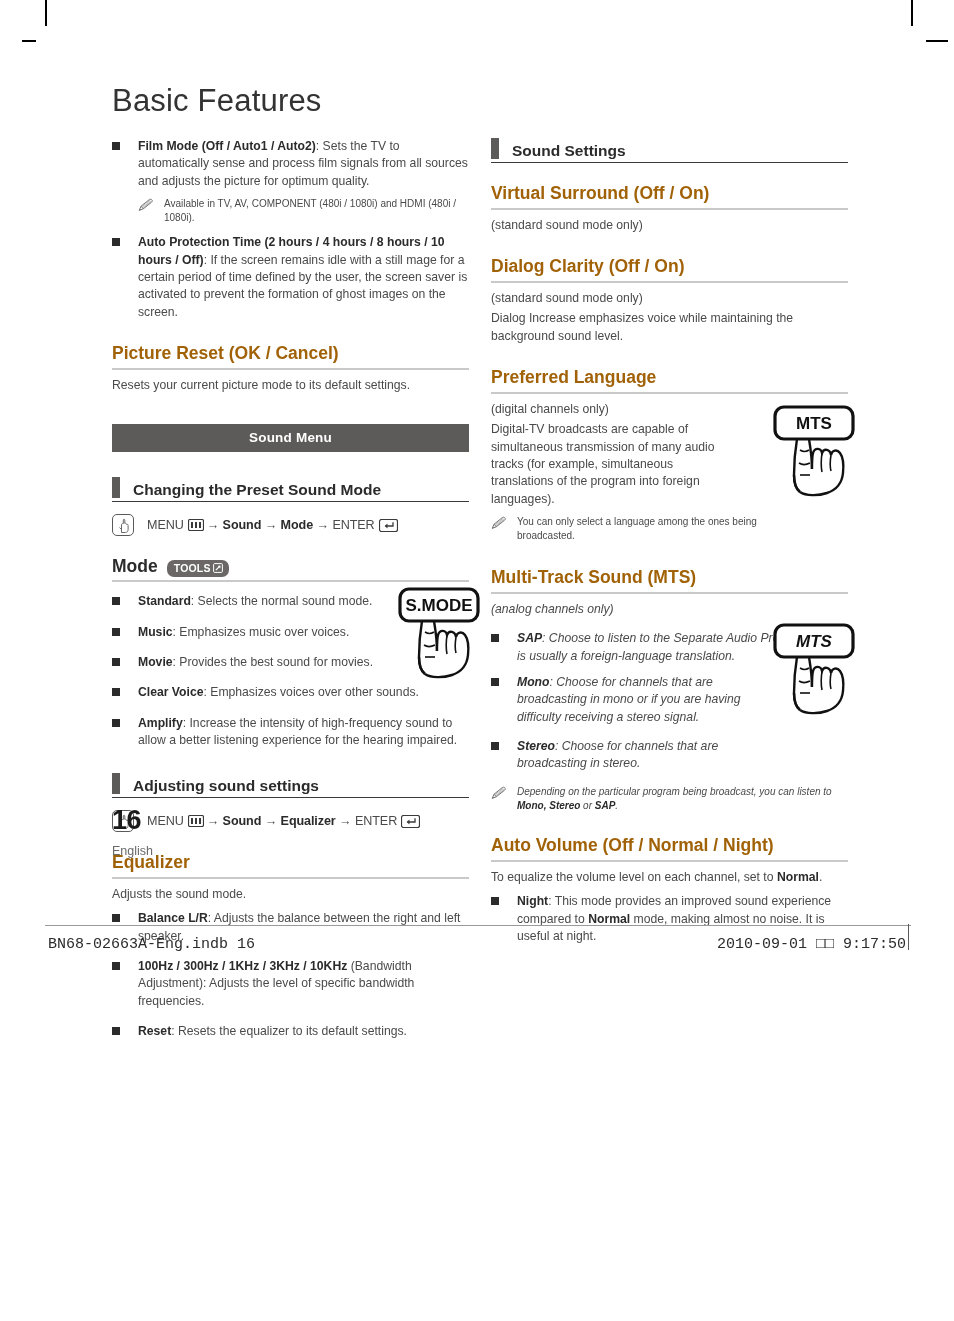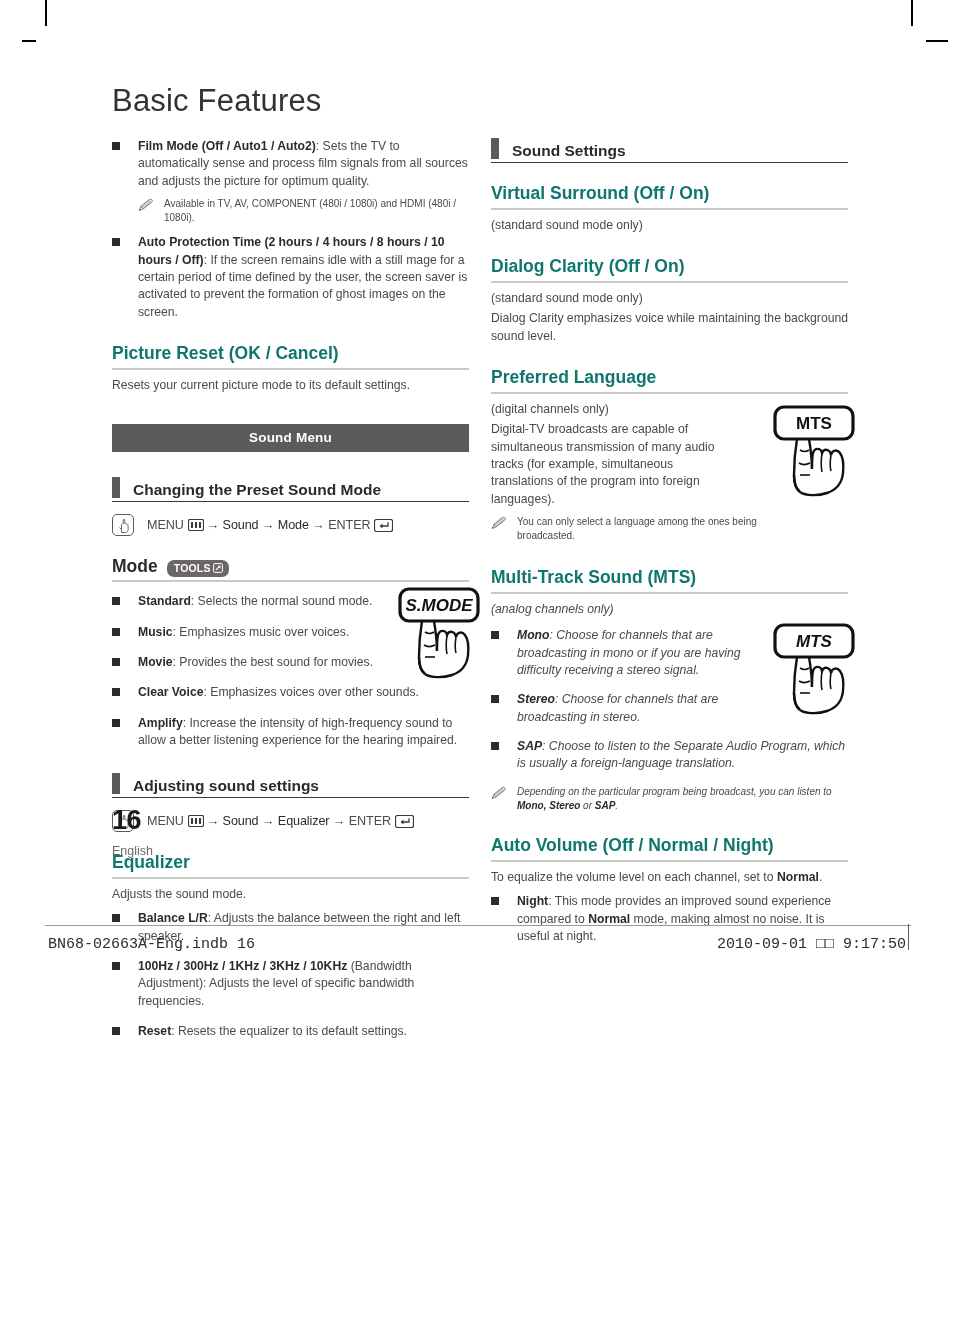--- a/index.html
+++ b/index.html
@@ -51,21 +51,21 @@
     display: flex;
     gap: 22px;
   }
   .col { width: 357px; position: relative; }
   .col-right { padding-top: 8px; }
 
   
   .h-sec {
     font-size: 17.5px;
     font-weight: 700;
-    color: #0f766e;
+    color: #a16207;
     margin: 0;
     padding-bottom: 3px;
     border-bottom: 2px solid #c9c9c9;
     line-height: 1.25;
   }
 
   
   .bar-heading {
     background: #5d5a5a;
     color: #ffffff;
@@ -151,21 +151,21 @@
   .menu-path .hand-box {
     width: 22px; height: 22px;
     border: 1.3px solid #5a5a5a;
     border-radius: 5px;
     margin-right: 13px;
     flex: 0 0 auto;
     position: relative;
     overflow: hidden;
   }
   .menu-path .path-text { white-space: nowrap; letter-spacing: -0.1px; }
-  .menu-path .path-text b { font-weight: 400; color: #2b2b2b; }
+  .menu-path .path-text b { font-weight: 700; color: #2b2b2b; }
   .ico-menu {
     display: inline-block;
     vertical-align: -2px;
     width: 16px; height: 12px;
     margin: 0 3px 0 4px;
   }
   .ico-enter {
     display: inline-block;
     vertical-align: -3px;
     width: 19px; height: 13px;
@@ -323,21 +323,21 @@
           <li style="margin-bottom:13px;">
             <span class="sq"></span>
             <b>Clear Voice</b><span>: Emphasizes voices over other sounds.</span>
           </li>
           <li>
             <span class="sq"></span>
             <b>Amplify</b><span>: Increase the intensity of high-frequency sound to allow a better listening experience for the hearing impaired.</span>
           </li>
         </ul>
 
-        <div class="remote" style="right:-18px; top:-8px;font-style:italic;">
+        <div class="remote" style="right:-18px; top:-8px;">
           <svg width="92" height="100" viewBox="0 0 92 100">
             <rect x="5" y="4" width="78" height="32" rx="9" fill="#fff" stroke="#111" stroke-width="3.2"></rect>
             <text x="44" y="26" text-anchor="middle" font-family="Liberation Sans, sans-serif" font-size="17" font-weight="700" fill="#111">S.MODE</text>
             <path d="M27 36 C25 48 24 60 24 72 C24 80 26 86 30 89" fill="#fff" stroke="#111" stroke-width="2.4"></path>
             <path d="M39 36 C41 48 42 58 42 66" fill="#fff" stroke="#111" stroke-width="2.4"></path>
             <path d="M30 89 C36 93 48 93 57 90 C66 87 72 80 73 70 C74 60 73 54 70 50
                      C67 46 62 47 61 52 C60 46 54 45 52 50 C51 45 45 44 43 50
                      C42 54 42 60 42 66" fill="#fff" stroke="#111" stroke-width="2.4"></path>
             <path d="M30 89 C26 86 24 80 24 72" fill="none" stroke="#111" stroke-width="2.4"></path>
             <path d="M30 47 C33 49 36 49 39 47" fill="none" stroke="#111" stroke-width="1.6"></path>
@@ -405,21 +405,21 @@
         <span class="tab-text">Sound Settings</span>
       </div>
 
       <div style="height:20px"></div>
       <h2 class="h-sec">Virtual Surround (Off / On)</h2>
       <p class="body">(standard sound mode only)</p>
 
       <div style="height:22px"></div>
       <h2 class="h-sec">Dialog Clarity (Off / On)</h2>
       <p class="body">(standard sound mode only)</p>
-      <p class="body tight">Dialog Clarity emphasizes voice while maintaining the background sound level.</p>
+      <p class="body tight">Dialog Increase emphasizes voice while maintaining the background sound level.</p>
 
       <div style="height:22px"></div>
       <h2 class="h-sec">Preferred Language</h2>
       <div style="position:relative;">
         <p class="body" style="width:245px;">(digital channels only)</p>
         <p class="body tight" style="width:245px;">Digital-TV broadcasts are capable of simultaneous transmission of many audio tracks (for example, simultaneous translations of the program into foreign languages).</p>
         <div class="note" style="width:270px;">
           <svg class="pencil" viewBox="0 0 20 16">
             <path d="M1.5 14.2 L3.6 9.4 L13.4 1.6 C14.3 0.9 15.6 1.0 16.3 1.9 C17.0 2.8 16.9 4.0 16.0 4.7 L6.2 12.5 Z" fill="none" stroke="#6a6a6a" stroke-width="1.1"></path>
             <path d="M3.6 9.4 L6.2 12.5" stroke="#6a6a6a" stroke-width="1.1" fill="none"></path>
@@ -445,34 +445,34 @@
             <path d="M52 50 C51 57 51 64 52 69" fill="none" stroke="#111" stroke-width="1.6"></path>
             <path d="M30 72 L40 72" fill="none" stroke="#111" stroke-width="1.6"></path>
           </svg>
         </div>
       </div>
 
       <div style="height:24px"></div>
       <h2 class="h-sec">Multi-Track Sound (MTS)</h2>
       <div style="position:relative;font-style:italic;">
         <p class="body">(analog channels only)</p>
+        <ul class="bullets" style="margin-top:12px;">
+          <li>
+            <span class="sq"></span>
+            <b>SAP</b><span>: Choose to listen to the Separate Audio Program, which is usually a foreign-language translation.</span>
+          </li>
+        </ul>
         <ul class="bullets" style="margin-top:9px; width:268px;">
           <li style="margin-bottom:12px;">
             <span class="sq"></span>
             <b>Mono</b><span>: Choose for channels that are broadcasting in mono or if you are having difficulty receiving a stereo signal.</span>
           </li>
           <li style="margin-bottom:12px;">
             <span class="sq"></span>
             <b>Stereo</b><span>: Choose for channels that are broadcasting in stereo.</span>
-          </li>
-        </ul>
-        <ul class="bullets" style="margin-top:12px;">
-          <li>
-            <span class="sq"></span>
-            <b>SAP</b><span>: Choose to listen to the Separate Audio Program, which is usually a foreign-language translation.</span>
           </li>
         </ul>
 
         <div class="note" style="margin-top:12px;">
           <svg class="pencil" viewBox="0 0 20 16">
             <path d="M1.5 14.2 L3.6 9.4 L13.4 1.6 C14.3 0.9 15.6 1.0 16.3 1.9 C17.0 2.8 16.9 4.0 16.0 4.7 L6.2 12.5 Z" fill="none" stroke="#6a6a6a" stroke-width="1.1"></path>
             <path d="M3.6 9.4 L6.2 12.5" stroke="#6a6a6a" stroke-width="1.1" fill="none"></path>
             <path d="M4.6 10.0 L14.2 2.4 M5.4 11.0 L15.0 3.4 M6.0 11.9 L15.6 4.2" stroke="#8d8d8d" stroke-width="0.7" fill="none"></path>
             <path d="M1.5 14.2 L3.0 13.5" stroke="#6a6a6a" stroke-width="1.1" fill="none"></path>
           </svg>

